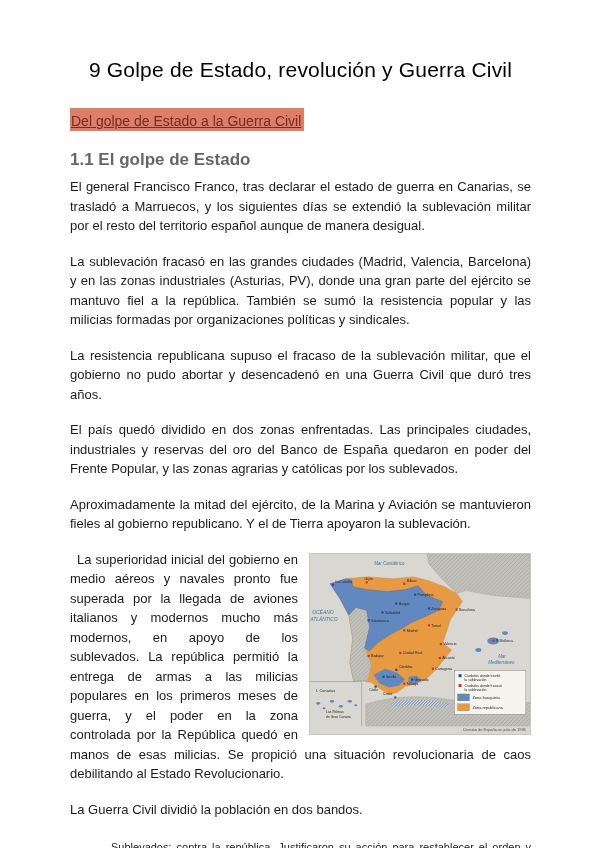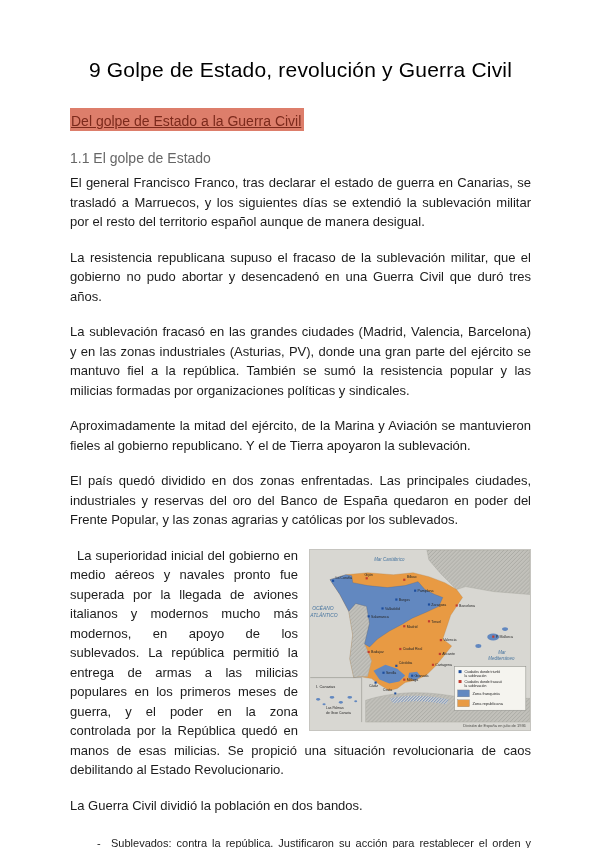--- a/index.html
+++ b/index.html
@@ -17,21 +17,21 @@
     text-align: center; margin: 0 0 26px 0; letter-spacing: .2px;
   }
   .tag-link {
     display: inline-block;
     background: #dd7e6b; color: #7c2a1c;
     text-decoration: underline;
     font-size: 14px; padding: 5px 3px 2px 1px;
     margin: 0 0 2px 0;
   }
   h2.sect {
-    color: #666666; font-size: 14px; font-weight: 400;
+    color: #666666; font-size: 17px; font-weight: 700;
     margin: 17px 0 7px 0;
   }
   p.body {
     font-size: 13px; line-height: 1.5; text-align: justify;
     margin: 0 0 16px 0; color: #1c1c1c;
   }
   p.body.indent { text-indent: 7px; }
   .map-fig {
     float: right;
     width: 222px; height: 182px;
@@ -58,25 +58,25 @@
 <body>
 
 <div class="page">
 
   <h1 class="doc-title">9 Golpe de Estado, revolución y Guerra Civil</h1>
 
   <a class="tag-link">Del golpe de Estado a la Guerra Civil</a>
 
   <h2 class="sect">1.1 El golpe de Estado</h2>
   <p class="body">El general Francisco Franco, tras declarar el estado de guerra en Canarias, se trasladó a Marruecos, y los siguientes días se extendió la sublevación militar por el resto del territorio español aunque de manera desigual.</p>
+  <p class="body">La sublevación fracasó en las grandes ciudades (Madrid, Valencia, Barcelona) y en las zonas industriales (Asturias, PV), donde una gran parte del ejército se mantuvo fiel a la república. También se sumó la resistencia popular y las milicias formadas por organizaciones políticas y sindicales.</p>
   <p class="body">La resistencia republicana supuso el fracaso de la sublevación militar, que el gobierno no pudo abortar y desencadenó en una Guerra Civil que duró tres años.</p>
-  <p class="body">La sublevación fracasó en las grandes ciudades (Madrid, Valencia, Barcelona) y en las zonas industriales (Asturias, PV), donde una gran parte del ejército se mantuvo fiel a la república. También se sumó la resistencia popular y las milicias formadas por organizaciones políticas y sindicales.</p>
-
+
+  <p class="body">El país quedó dividido en dos zonas enfrentadas. Las principales ciudades, industriales y reservas del oro del Banco de España quedaron en poder del Frente Popular, y las zonas agrarias y católicas por los sublevados.</p>
   <p class="body">Aproximadamente la mitad del ejército, de la Marina y Aviación se mantuvieron fieles al gobierno republicano. Y el de Tierra apoyaron la sublevación.</p>
-  <p class="body">El país quedó dividido en dos zonas enfrentadas. Las principales ciudades, industriales y reservas del oro del Banco de España quedaron en poder del Frente Popular, y las zonas agrarias y católicas por los sublevados.</p>
 
   <div class="map-fig">
     <svg width="220" height="180" viewBox="0 0 222 182" xmlns="http://www.w3.org/2000/svg">
       <defs>
         <pattern id="hatch" patternUnits="userSpaceOnUse" width="4" height="4">
           <rect width="4" height="4" fill="#c2c1bb"></rect>
           <path d="M0,4 l4,-4 M-1,1 l2,-2 M3,5 l2,-2" stroke="#9b9a93" stroke-width="0.6"></path>
         </pattern>
         <pattern id="bluehatch" patternUnits="userSpaceOnUse" width="3" height="3">
           <rect width="3" height="3" fill="#d8d7d2"></rect>

